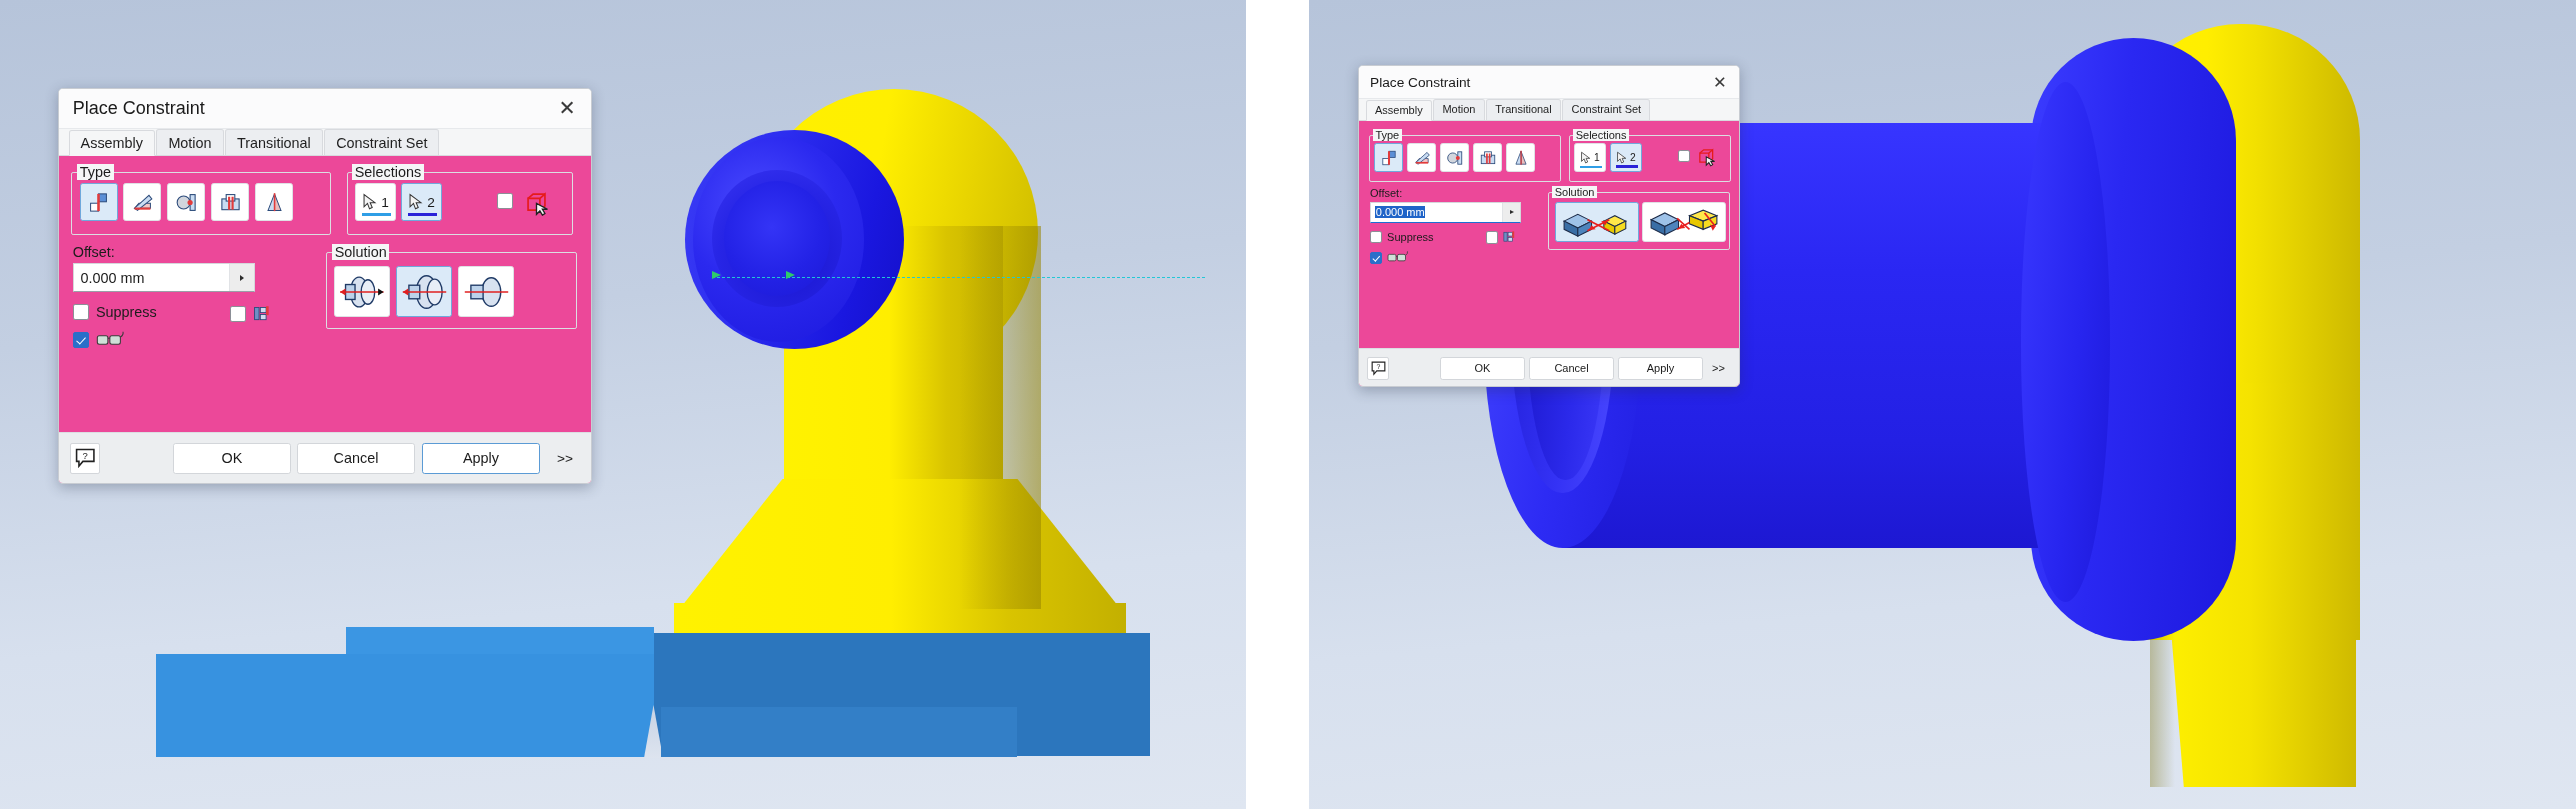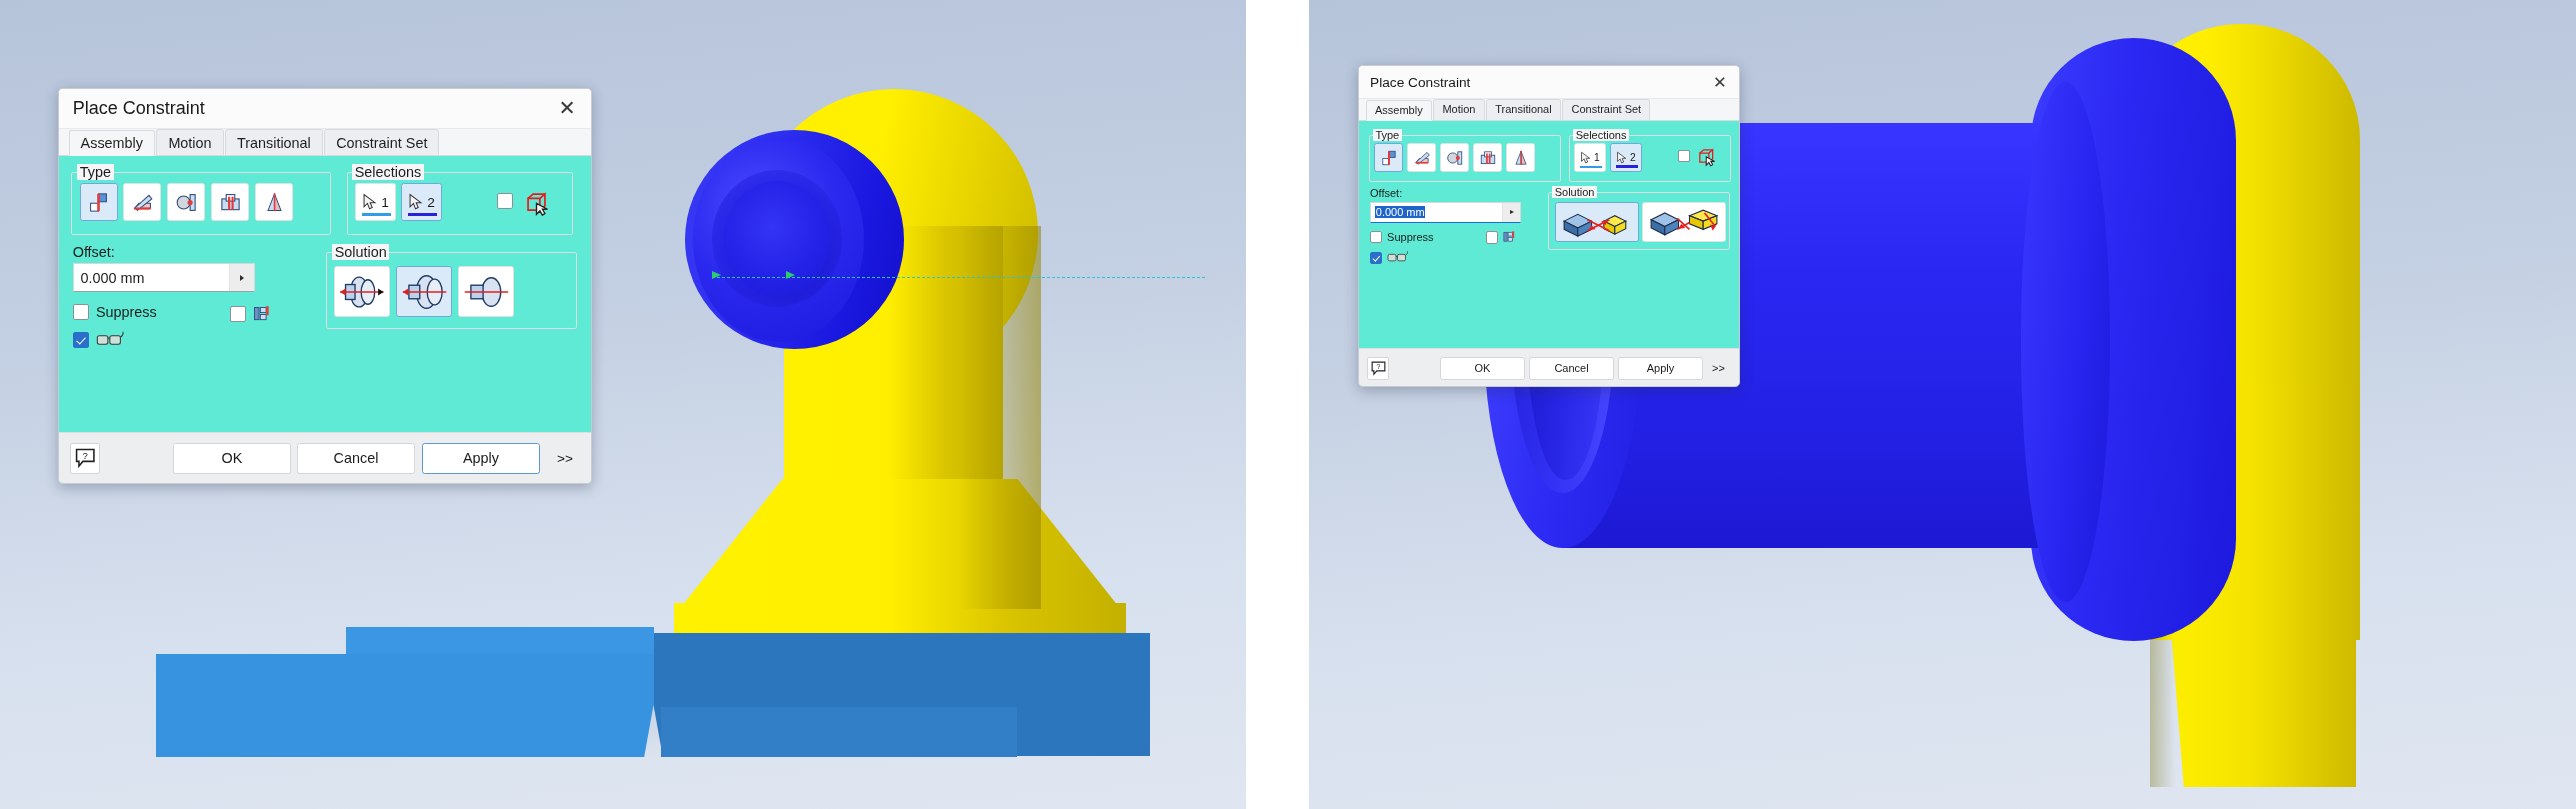--- a/index.html
+++ b/index.html
@@ -80,21 +80,21 @@
     display:flex; align-items:center; justify-content:center;
   }
   .tabstrip { display:flex; border-bottom:0.7px solid #d8dade; background:#f5f6f7; }
   .tab {
     background:#eceef1; border:0.7px solid #d8dade; border-bottom:none;
     border-radius:2.7px 2.7px 0 0; color:#1f1f1f; white-space:nowrap;
     margin-right:1.4px; cursor:pointer;
   }
   .tab.active { background:#f5f6f7; border-bottom:0.7px solid #f5f6f7; position:relative; top:0.7px; }
 
-  .body-pane { background:#5eead4; position:relative; }
+  .body-pane { background:#ec4899; position:relative; }
   .group {
     position:absolute; border:0.7px solid #dcdee2; border-radius:2.1px; background:transparent;
   }
   .group-label {
     position:absolute; background:#f5f6f7; color:#1c1c1c; padding:0 2.7px; white-space:nowrap;
   }
   .icon-btn {
     background:#ffffff; border:0.7px solid #dfe1e5; border-radius:2.7px;
     display:flex; align-items:center; justify-content:center; cursor:pointer;
     position:absolute;

